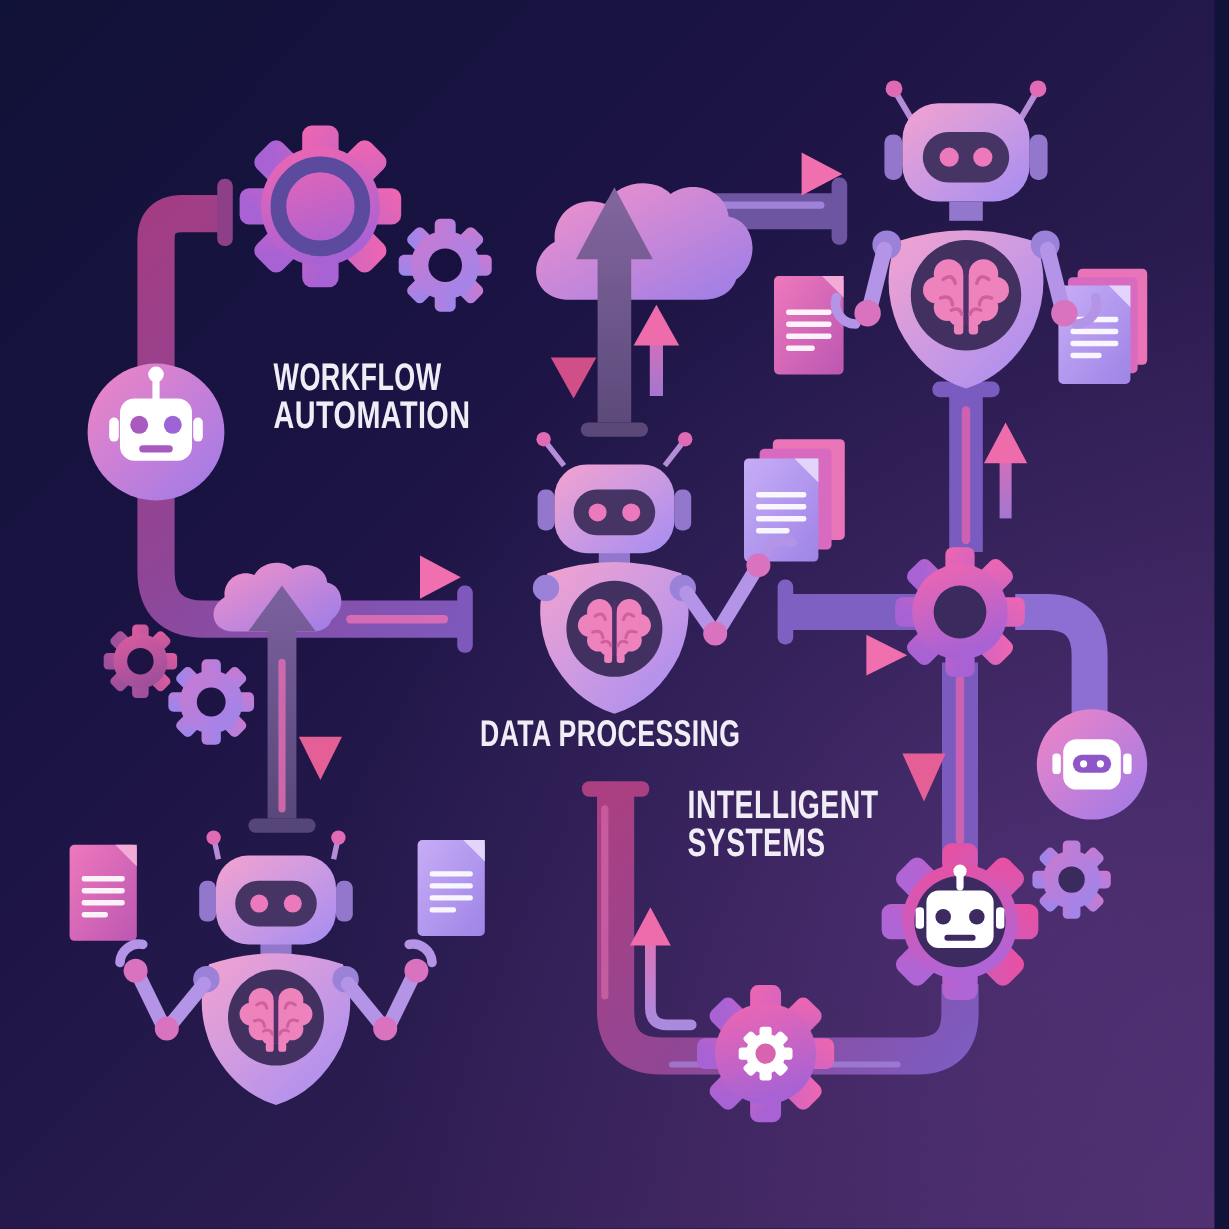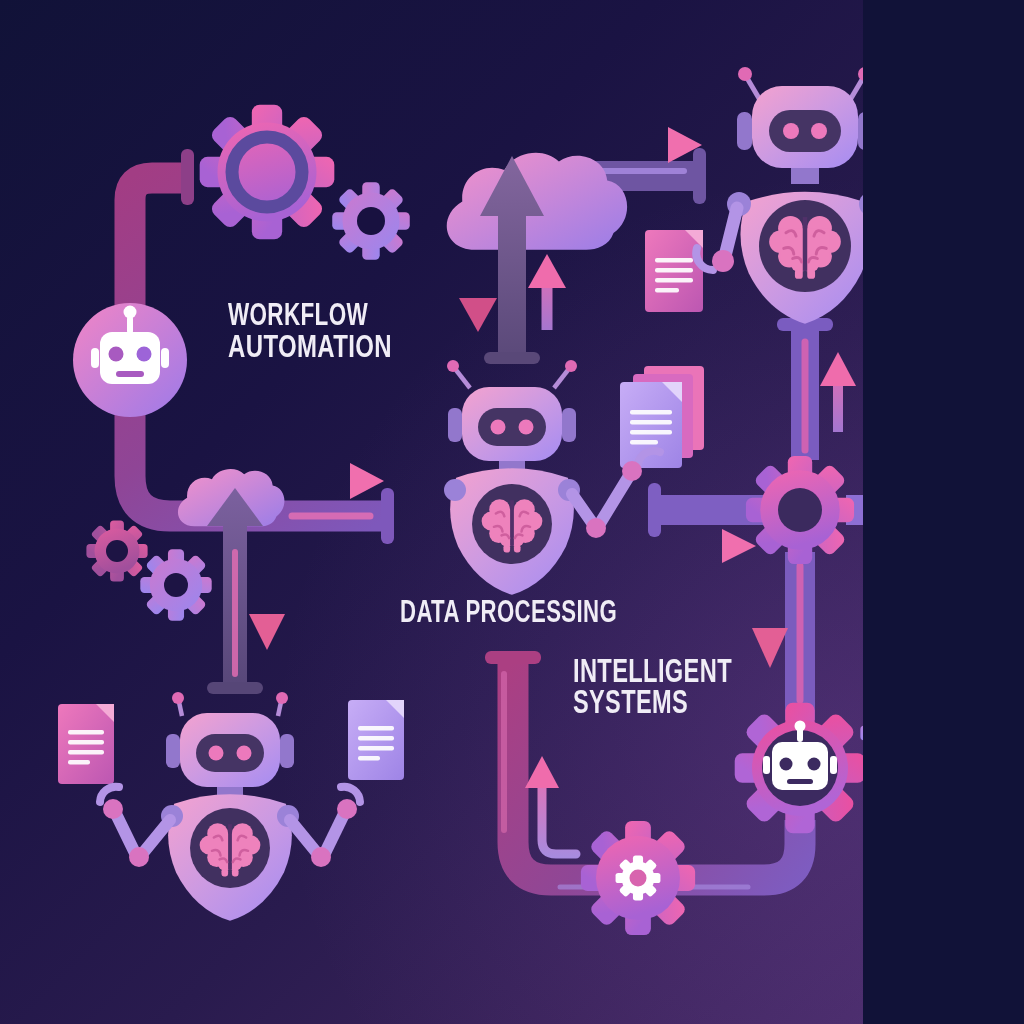--- a/index.html
+++ b/index.html
@@ -1,16 +1,16 @@
 <!DOCTYPE html>
 <html><head>
 <meta charset="utf-8">
 <style>
   html,body{margin:0;padding:0;background:#111238;}
-  .stage{width:863px;height:1024px;position:relative;overflow:hidden;}
+  .stage{width:1012px;height:1024px;position:relative;overflow:hidden;}
   svg{display:block;}
   text{font-family:"Liberation Sans","DejaVu Sans",sans-serif;font-weight:700;letter-spacing:.5px;}
 </style>
 </head>
 <body>
 
 <div class="stage">
 <svg width="1024" height="1024" viewBox="0 0 1024 1024">
   <defs>
     <linearGradient id="bg" x1="0" y1="0" x2="1" y2="1">

